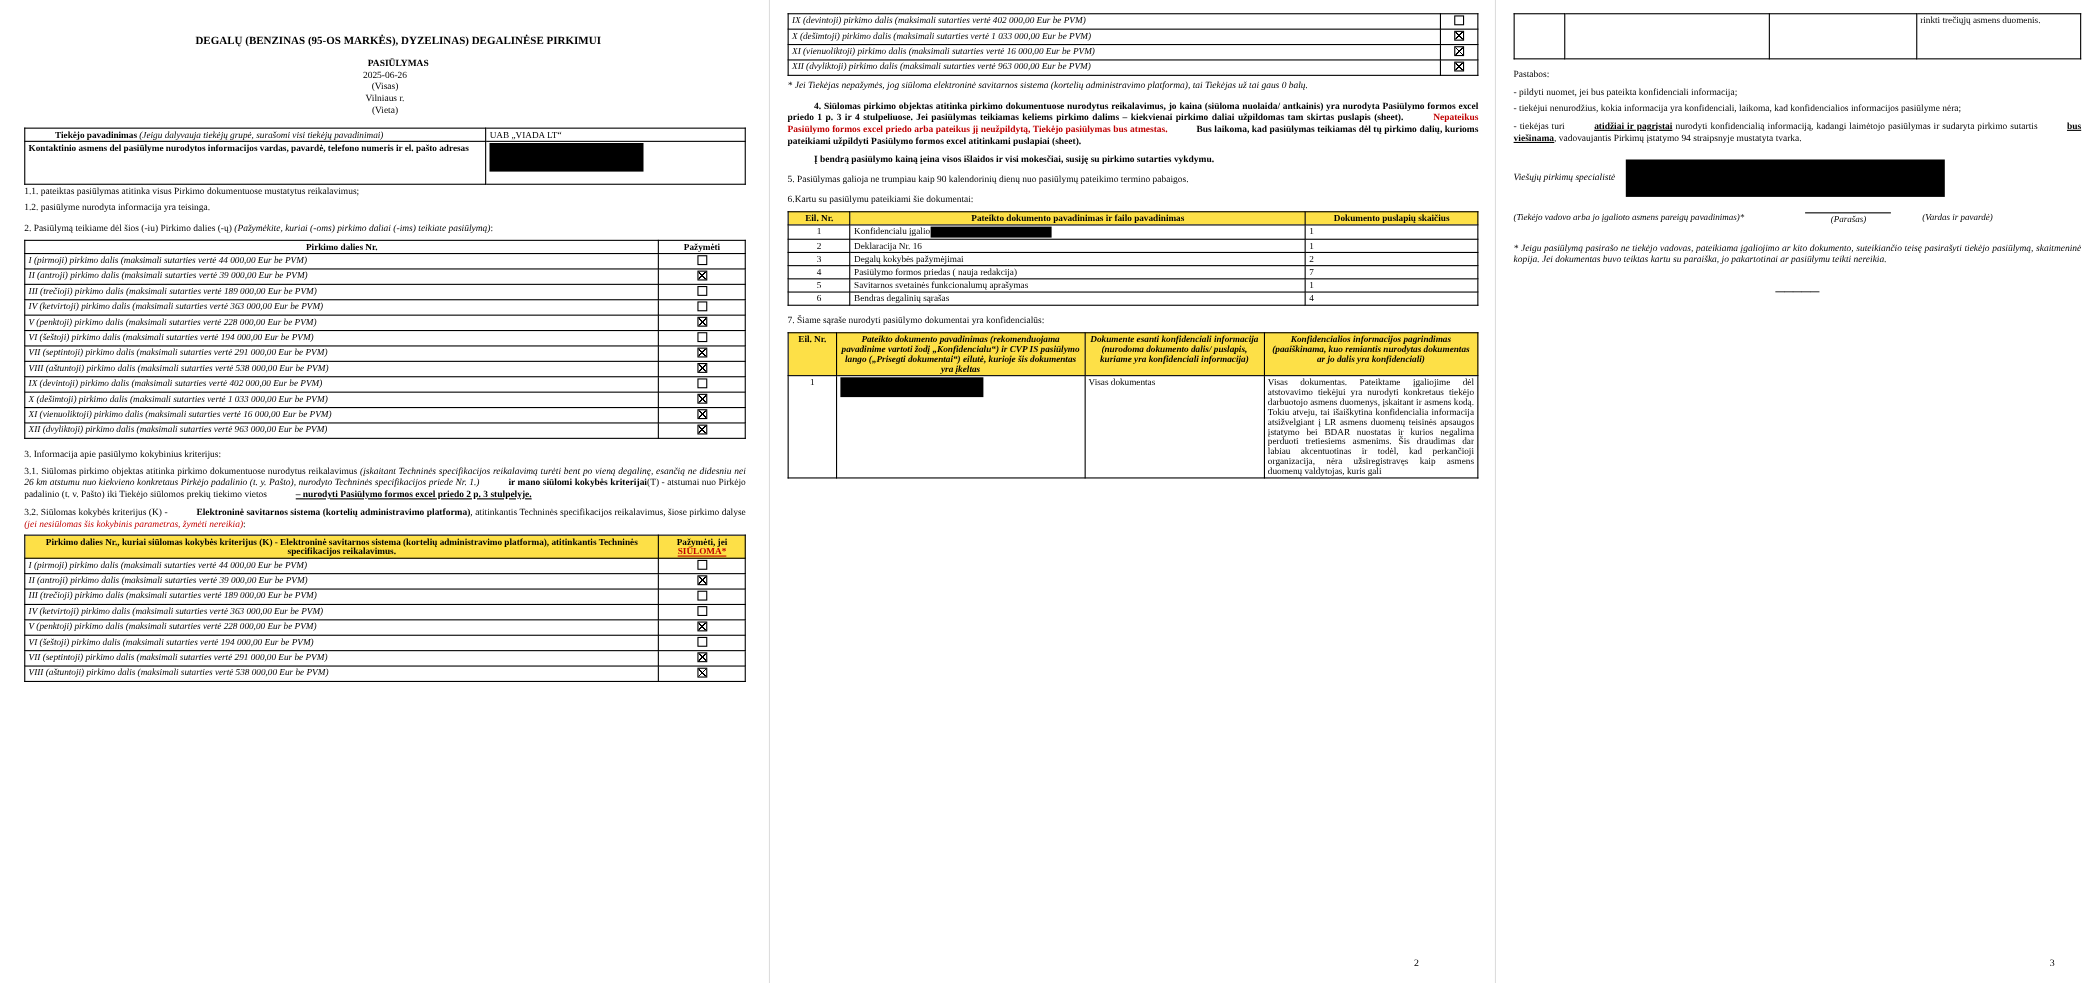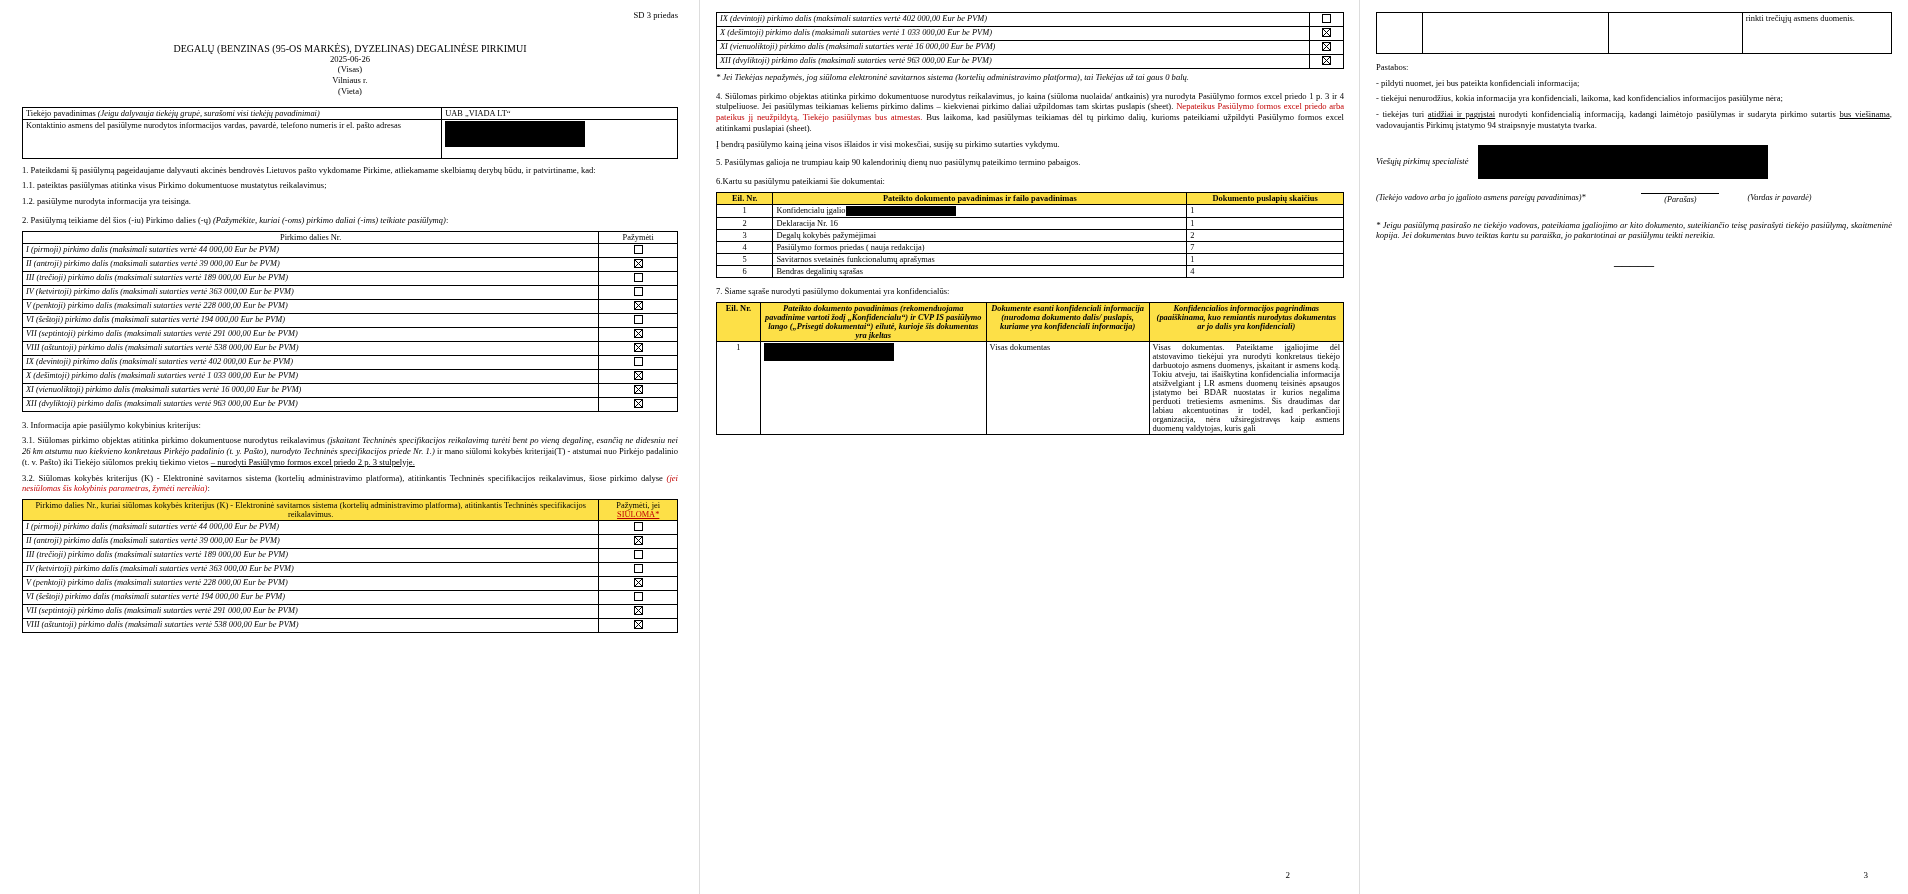--- a/index.html
+++ b/index.html
@@ -5,21 +5,21 @@
   html,body{margin:0;padding:0;background:#ffffff;}
   body{font-family:"Liberation Serif", serif; color:#000; width:1908px; height:894px; overflow:hidden;}
   .page{position:absolute; top:0; background:#fff;}
   #p1{left:0; width:700px; height:894px; padding:10px 22px 0 22px; box-sizing:border-box;}
   #p2{left:700px; width:660px; height:894px; padding:10px 16px 0 16px; box-sizing:border-box;}
   #p3{left:1360px; width:548px; height:894px; padding:10px 16px 0 16px; box-sizing:border-box;}
   .sep{position:absolute; top:0; bottom:0; width:1px; background:#ddd;}
   .small{font-size:8.6px; line-height:1.25;}
   .right{text-align:right;}
   .center{text-align:center;}
-  .bold{font-weight:normal;}
+  .bold{font-weight:bold;margin-left:24px;}
   .ital{font-style:italic;}
   .u{text-decoration:underline;}
   .red{color:#c00000;}
   p{margin:0 0 5px 0;}
   table{border-collapse:collapse; width:100%; font-size:8.4px;}
   td,th{border:1px solid #000; padding:1px 3px; vertical-align:top;}
   .chk{display:inline-block;width:7px;height:7px;border:1px solid #000;}
   .chk.x{position:relative;}
   .chk.x:before{content:"";position:absolute;left:0;top:0;width:7px;height:7px;
     background:
@@ -27,44 +27,43 @@
       linear-gradient(to bottom left, transparent 44%, #000 44%, #000 56%, transparent 56%);}
   .redact{display:inline-block;background:#000;height:9px;vertical-align:middle;}
   .shade{background:#fde047;}
   .pgnum{position:absolute; bottom:14px; font-size:9px;}
   .title{font-size:10px;}
 </style>
 </head>
 <body>
 
 <div class="page" id="p1">
-  <div class="small right">SD 3 priedas</div>
   <div style="height:14px"></div>
   <div class="center bold title" style="margin-top:8px">DEGALŲ (BENZINAS (95-OS MARKĖS), DYZELINAS) DEGALINĖSE PIRKIMUI</div>
+  <div class="center bold small" style="margin-top:9px">PASIŪLYMAS</div>
   <div class="center small">2025-06-26</div>
   <div class="center small">(Visas)</div>
   <div class="center small">Vilniaus r.</div>
   <div class="center small">(Vieta)</div>
 
   <table style="margin-top:10px;">
     <tbody>
         <tr>
       <td style="width:64%">
         <span class="bold">Tiekėjo pavadinimas </span><span class="ital">(Jeigu dalyvauja tiekėjų grupė, surašomi visi tiekėjų pavadinimai)</span>
       </td>
       <td>UAB „VIADA LT“</td>
     </tr>
     <tr>
       <td class="bold" style="height:36px">Kontaktinio asmens del pasiūlyme nurodytos informacijos vardas, pavardė, telefono numeris ir el. pašto adresas</td>
       <td><span class="redact" style="width:140px;height:26px"></span></td>
     </tr>
   </tbody>
     </table>
 
-  <p class="small" style="margin-top:6px">1.  Pateikdami šį pasiūlymą pageidaujame dalyvauti akcinės bendrovės Lietuvos pašto vykdomame Pirkime, atliekamame skelbiamų derybų būdu, ir patvirtiname, kad:</p>
   <p class="small">1.1.     pateiktas pasiūlymas atitinka visus Pirkimo dokumentuose mustatytus reikalavimus;</p>
   <p class="small">1.2.     pasiūlyme nurodyta informacija yra teisinga.</p>
   <p class="small" style="margin-top:8px">2.  Pasiūlymą teikiame dėl šios (-iu) Pirkimo dalies (-ų) <span class="ital">(Pažymėkite, kuriai (-oms) pirkimo daliai (-ims) teikiate pasiūlymą)</span>:</p>
 
   <table>
     <tbody>
         <tr>
       <th class="bold" style="width:88%">Pirkimo dalies Nr.</th>
       <th class="bold center">Pažymėti</th>
     </tr>

